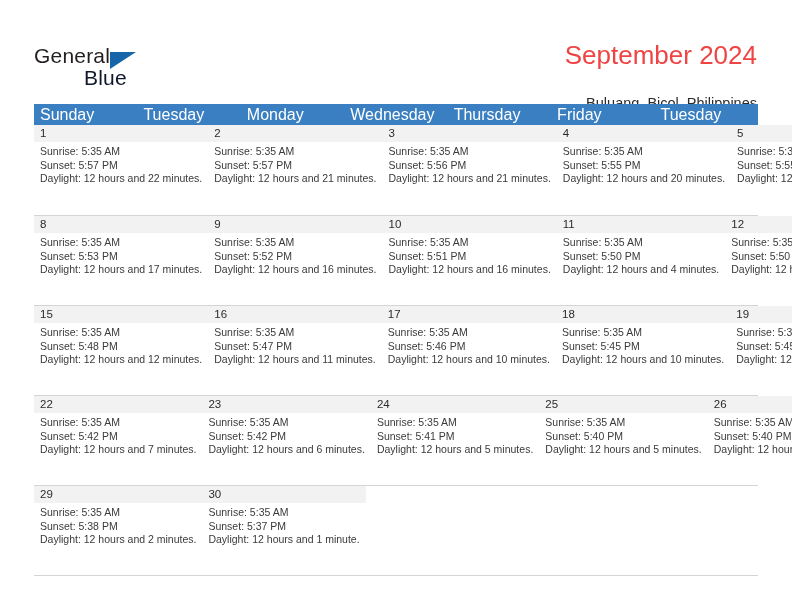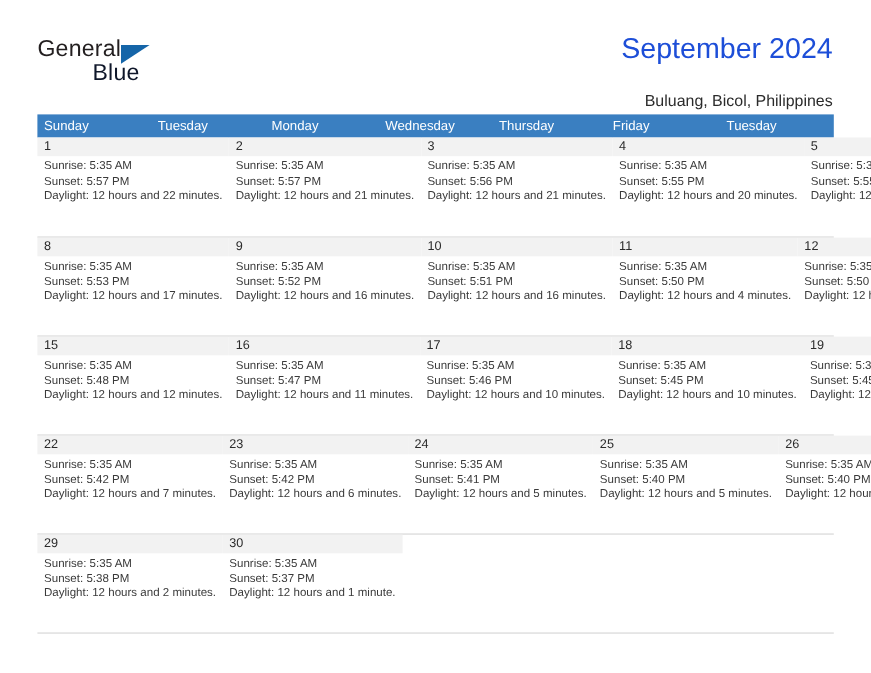--- a/index.html
+++ b/index.html
@@ -18,21 +18,21 @@
     position: relative;
     width: 792px;
     height: 612px;
     box-sizing: border-box;
   }
 
   
   .header {
     position: absolute;
     left: 0;
-    top: 0;
+    top: 11px;
     width: 792px;
     height: 100px;
   }
   .logo {
     position: absolute;
     left: 34px;
     top: 33px;
     width: 200px;
     height: 52px;
   }
@@ -66,21 +66,21 @@
 
   .title-block {
     position: absolute;
     right: 35px;
     top: 28px;
     text-align: right;
   }
   .cal-title {
     font-size: 26px;
     font-weight: normal;
-    color: #1d4ed8;
+    color: #ef4444;
     line-height: 32px;
     white-space: nowrap;
   }
   .cal-subtitle {
     font-size: 14.5px;
     color: #2b2b2b;
     line-height: 20px;
     margin-top: 22px;
     white-space: nowrap;
   }
@@ -93,21 +93,21 @@
     width: 724px;
   }
   .weekday-row {
     display: flex;
     background: #3a7fc1;
     height: 21px;
   }
   .weekday {
     flex: 1 1 0;
     color: #ffffff;
-    font-size: 12px;
+    font-size: 16px;
     line-height: 21px;
     padding-left: 6px;
     box-sizing: border-box;
     white-space: nowrap;
   }
   .week-row {
     display: flex;
     height: 90px;
     border-top: 1px solid #d4d4d4;
     box-sizing: border-box;

